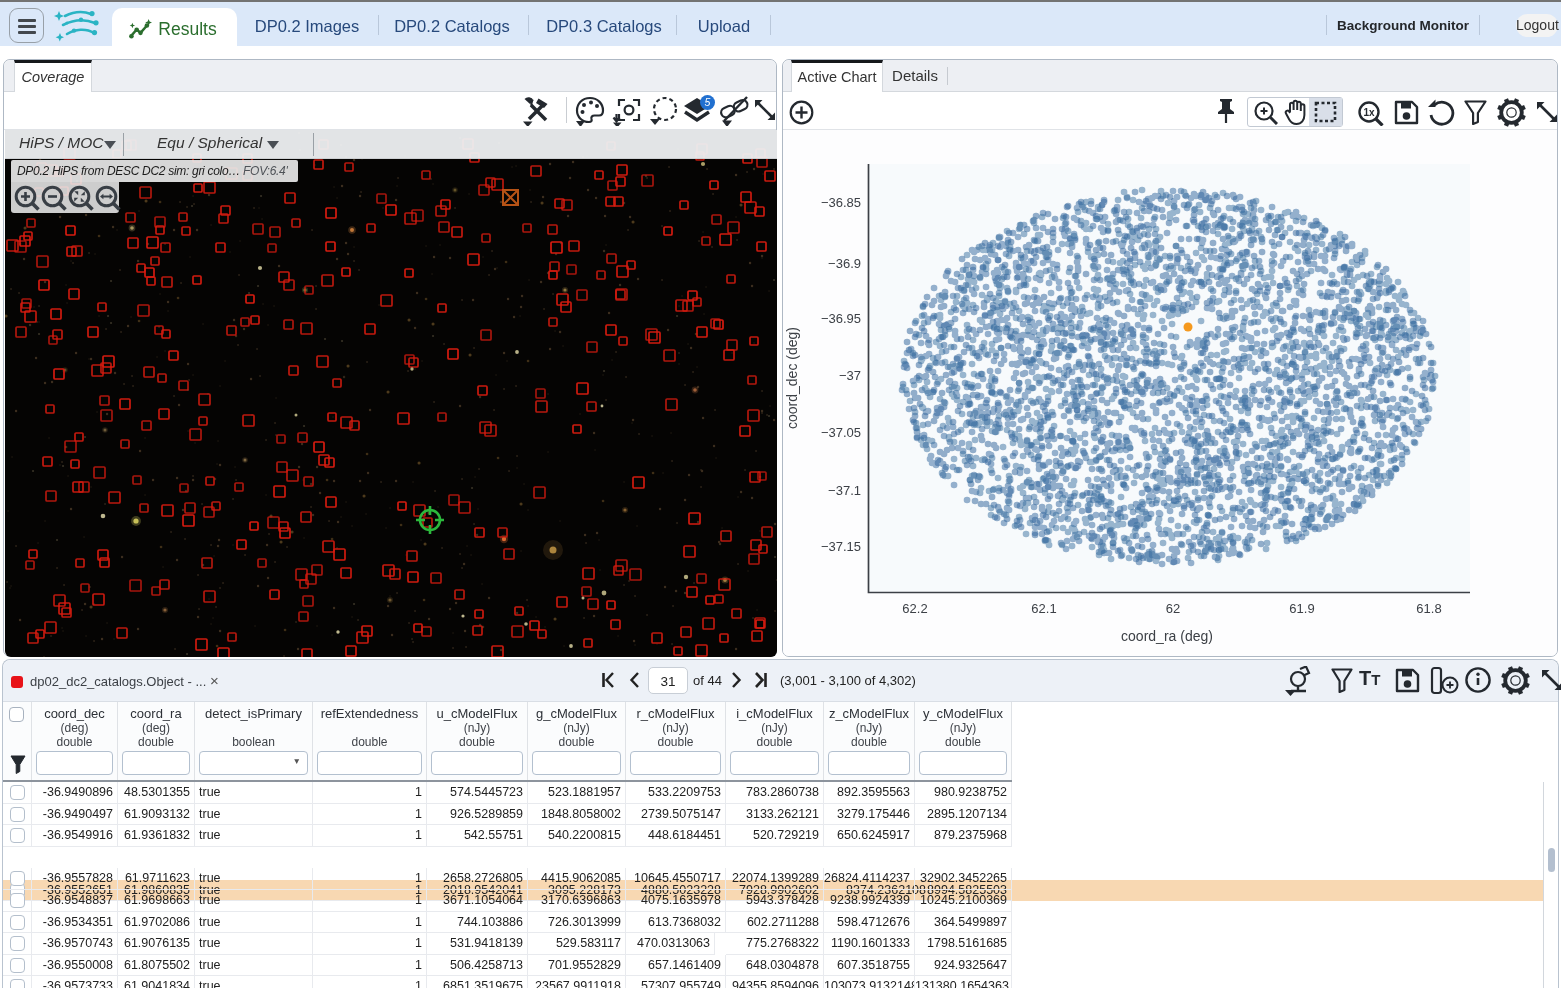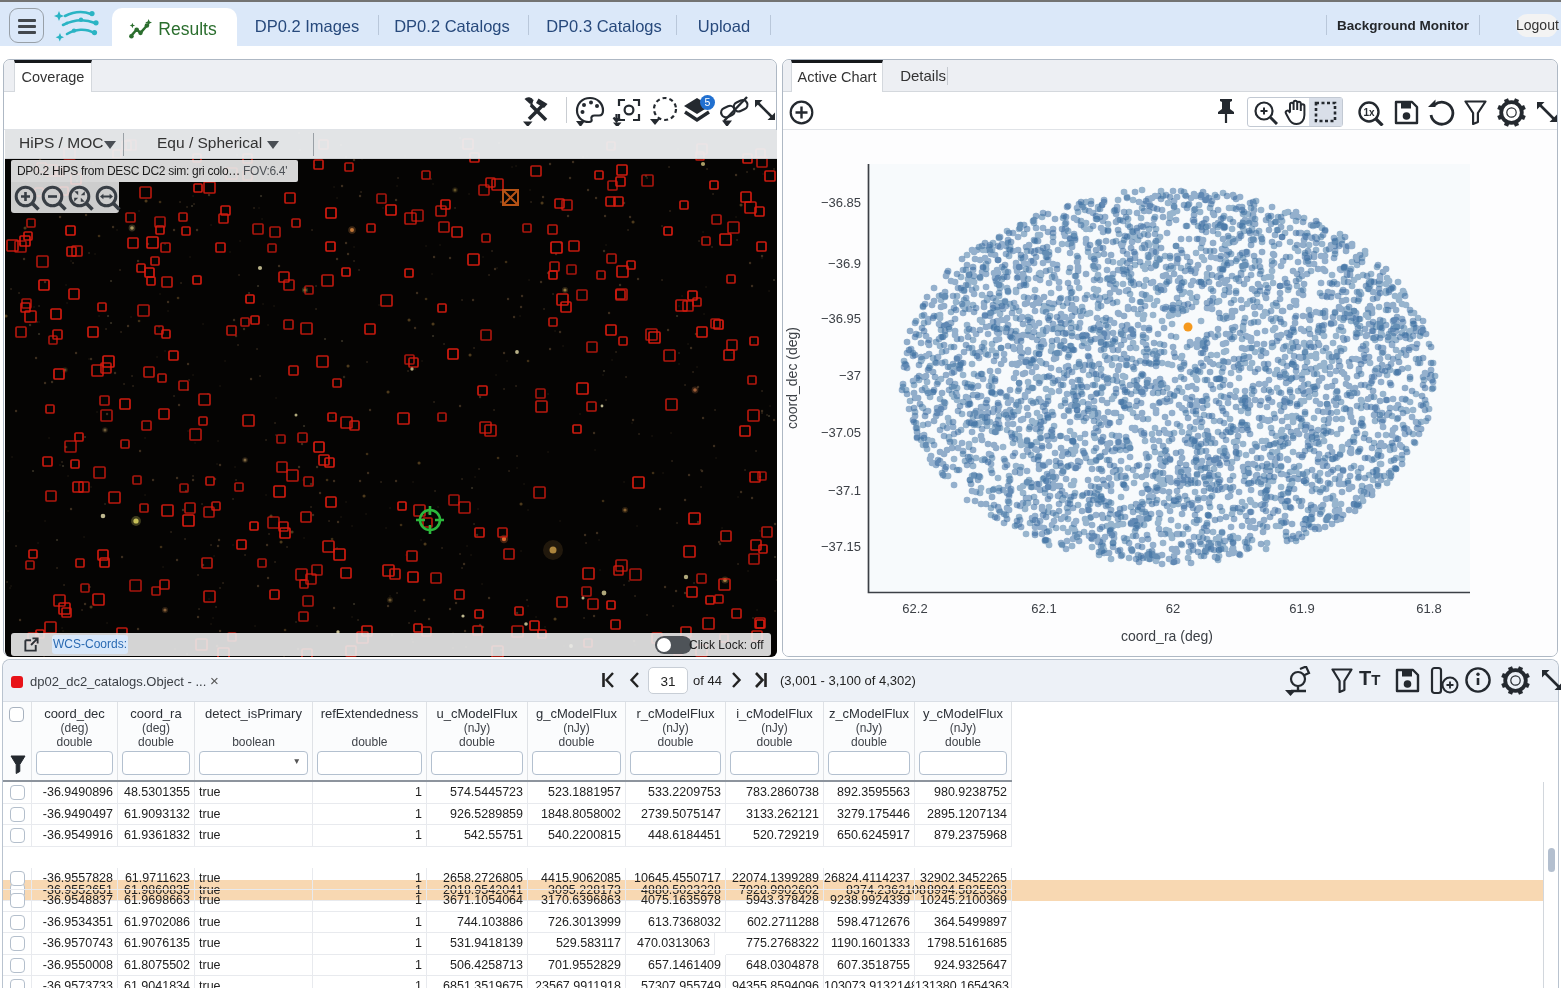--- a/index.html
+++ b/index.html
@@ -21,29 +21,29 @@
   line-height:42px; text-align:center; padding-left:26px; }
 #tab-results svg { position:absolute; left:17px; top:11px; }
 .navsep { position:absolute; top:13px; width:1px; height:20px; background:#b9c7da; }
 #bgmon { position:absolute; top:0; left:1333px; width:140px; white-space:nowrap; height:46px; line-height:48px;
   font-weight:bold; font-size:13.5px; color:#24272b; text-align:center; }
 #logout { position:absolute; left:1496px; top:12px; width:42px; height:23px; background:#f3f3f3;
   border-radius:12px; font-size:14px; color:#333; text-align:center; line-height:23px;margin-left:20px; }
 
 
 .panel { position:absolute; background:#fff; border:1px solid #aeb8c4; border-radius:7px; }
-#lpanel { left:3px; top:59px; width:774px; height:598px; }
+#lpanel { left:3px; top:59px; width:774px; height:598px;font-style:italic; }
 #rpanel { left:782px; top:59px; width:776px; height:598px; overflow:hidden; }
 .tabstrip { position:absolute; left:0; top:0; right:0; height:32px; background:#edeff3;
   border-bottom:1px solid #d4d8dd; border-radius:7px 7px 0 0; }
 .ptab { position:absolute; top:0; height:32px; background:#fff; border-top:3px solid #16181b;
   font-size:14.5px; color:#333; text-align:center; line-height:28px;
   border-left:1px solid #d4d8dd; border-right:1px solid #d4d8dd; }
 .ptab2 { position:absolute; top:0; height:32px; font-size:15px; color:#333;
-  text-align:right; line-height:32px; }
+  text-align:center; line-height:32px; }
 .ptabsep { position:absolute; top:7px; width:1px; height:18px; background:#c6cad0; }
 .ptoolbar { position:absolute; left:0; top:32px; right:0; height:38px; background:#fff;
   border-bottom:1px solid #e0e3e7; }
 .icon { position:absolute; }
 
 
 #ddbar { position:absolute; left:1px; top:70px; width:772px; height:29px;
   background:rgba(238,240,242,0.95); border-bottom:1px solid rgba(200,202,206,0.8);
   font-size:16px; color:#333; z-index:3; }
 #starwrap { position:absolute; left:1px; top:70px; width:772px; height:527px; overflow:hidden;
@@ -633,31 +633,20 @@
           <path d="M18.2 18.2 L24.5 24.5" stroke="#383e45" stroke-width="3.6"></path>
           <path d="M6.2 6.2 h4 v4 Z M16.8 6.2 v4 h-4 Z M16.8 16.8 h-4 v-4 Z M6.2 16.8 v-4 h4 Z" fill="#383e45"></path>
         </svg>
         <svg class="icon" style="left:84px;top:3px" width="27" height="27" viewBox="0 0 27 27">
           <circle cx="11.5" cy="11.5" r="9.3" stroke="#383e45" stroke-width="3" fill="none"></circle>
           <path d="M18.2 18.2 L24.5 24.5" stroke="#383e45" stroke-width="3.6"></path>
           <path d="M7.5 11.5 h8" stroke="#383e45" stroke-width="2"></path>
           <path d="M5 11.5 l3.4-2.7 v5.4 Z M18 11.5 l-3.4-2.7 v5.4 Z" fill="#383e45"></path>
         </svg>
   </div>
-  <div id="wcsbar">
-    <svg class="icon" style="left:12px;top:3px" width="17" height="17" viewBox="0 0 18 18">
-      <path d="M2.5 4.5 h6 M2.5 4.5 v11 h11 v-6" stroke="#2c3036" stroke-width="2" fill="none"></path>
-      <path d="M10 2.5 h5.5 v5.5 M15.2 2.8 L8.5 9.5" stroke="#2c3036" stroke-width="2" fill="none"></path>
-    </svg>
-    <div id="wcschip">WCS-Coords:</div>
-    <div id="toggle">
-          <div></div>
-        </div>
-    <div id="clicklock">Click Lock: off</div>
-  </div>
 </div>
 
 <div id="rpanel" class="panel">
   <div class="tabstrip">
     <div class="ptab" style="left:8px;width:92px;">Active Chart</div>
     <div class="ptab2" style="left:101px;width:62px;">Details</div>
     <div class="ptabsep" style="left:164px"></div>
   </div>
   <div class="ptoolbar">
     <svg class="icon" style="left:6px;top:8px" width="25" height="25" viewBox="0 0 25 25">

